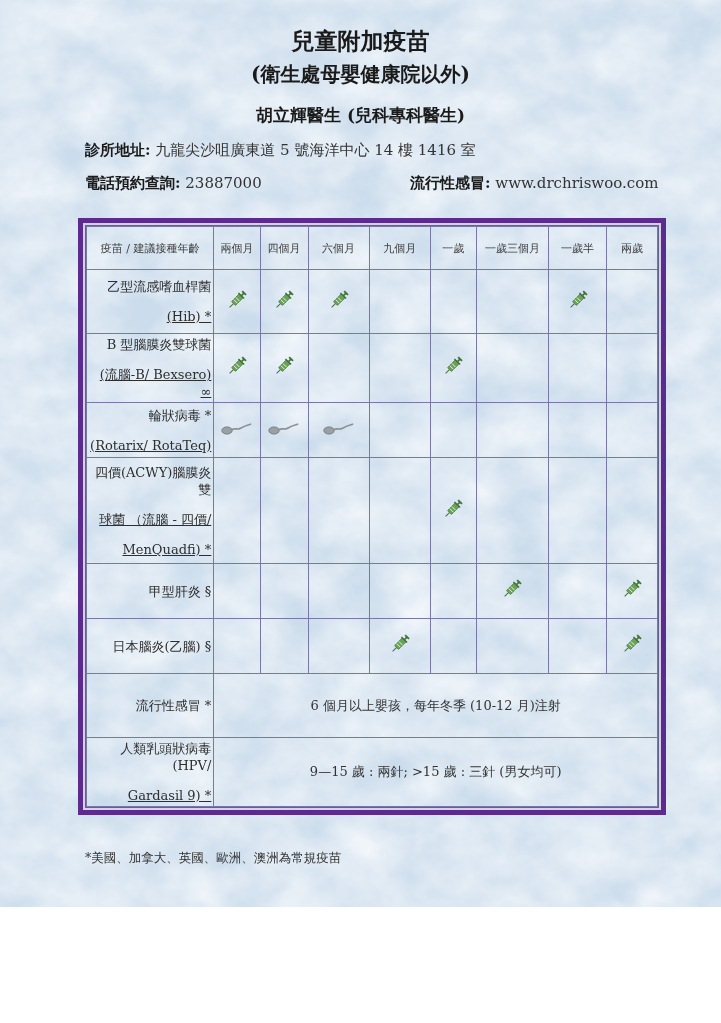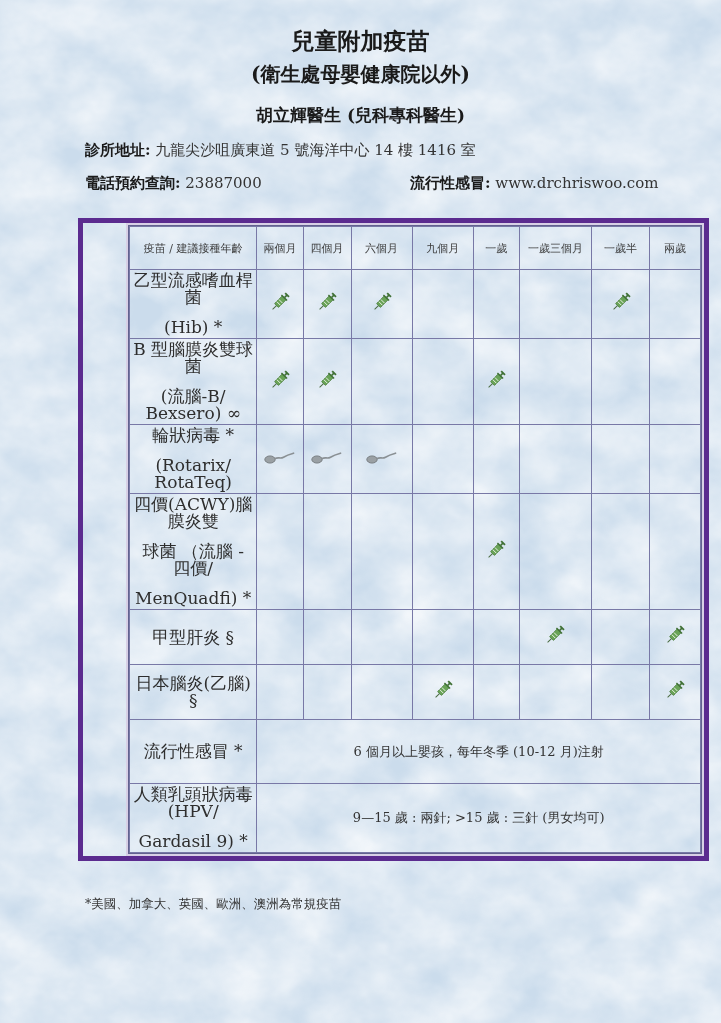--- a/index.html
+++ b/index.html
@@ -1,18 +1,18 @@
 <!DOCTYPE html>
 <html><head>
 <meta charset="utf-8">
 <style>
   html,body{margin:0;padding:0;}
   .page{
     position:relative;
-    width:721px;height:1023px;
+    width:721px;height:907px;
     background:#fef9c3;
     font-family:"DejaVu Serif","Liberation Serif",serif;
     color:#222;
     overflow:hidden;
   }
   .texture{position:absolute;left:0;top:0;z-index:0;}
   .content{position:absolute;left:0;top:0;width:721px;z-index:1;}
 
   .title{margin:0;padding-top:26px;text-align:center;font-size:23px;font-weight:bold;color:#1a1a1a;}
   .subtitle{margin:4px 0 0 0;text-align:center;font-size:20px;font-weight:bold;color:#1a1a1a;}
@@ -24,37 +24,36 @@
   .contact{margin:12px 60px 0 85px;font-size:15px;color:#333;}
   .contact-row{display:flex;margin-top:13px;line-height:20px;}
   .contact-left{width:325px;flex:0 0 auto;}
   .contact-right{flex:1;}
   .contact b{color:#1a1a1a;}
 
   .tbl-outer{
     margin:25px 0 0 78px;
     width:578px;
     border:5px solid #5b2b8f;
-    padding-left:43px;
   }
   .tbl-mid{border:2px solid #d8d0e6;}
   .tbl-in{border:1px solid #62628f;}
   table.vax{border-collapse:collapse;width:100%;table-layout:fixed;}
   table.vax th,table.vax td{border:1px solid #7878a6;padding:2px;}
   table.vax th{
     font-weight:normal;font-size:11px;color:#3c3c3c;
     height:38px;text-align:center;
   }
   th.corner{text-align:left;padding-left:8px;font-size:12px;color:#333;}
   td.label-cell{
-    text-align:center;vertical-align:middle;
-    font-size:17px;color:#2e2e2e;
+    text-align:right;vertical-align:middle;
+    font-size:13px;color:#2e2e2e;
     padding:6px 4px 6px 8px;line-height:17px;margin-top:13px;
   }
-  .lbl-line + .lbl-line{margin-top:13px;}
+  .lbl-line + .lbl-line{margin-top:13px;text-decoration:underline;}
   td.dose-cell{text-align:center;vertical-align:middle;}
   td.span-cell{text-align:center;vertical-align:middle;font-size:13px;color:#333;}
 
   .footnotes{margin:30px 0 0 85px;font-size:12.5px;line-height:25px;color:#333;}
 </style>
 </head>
 <body>
 
 <div class="page">
 

